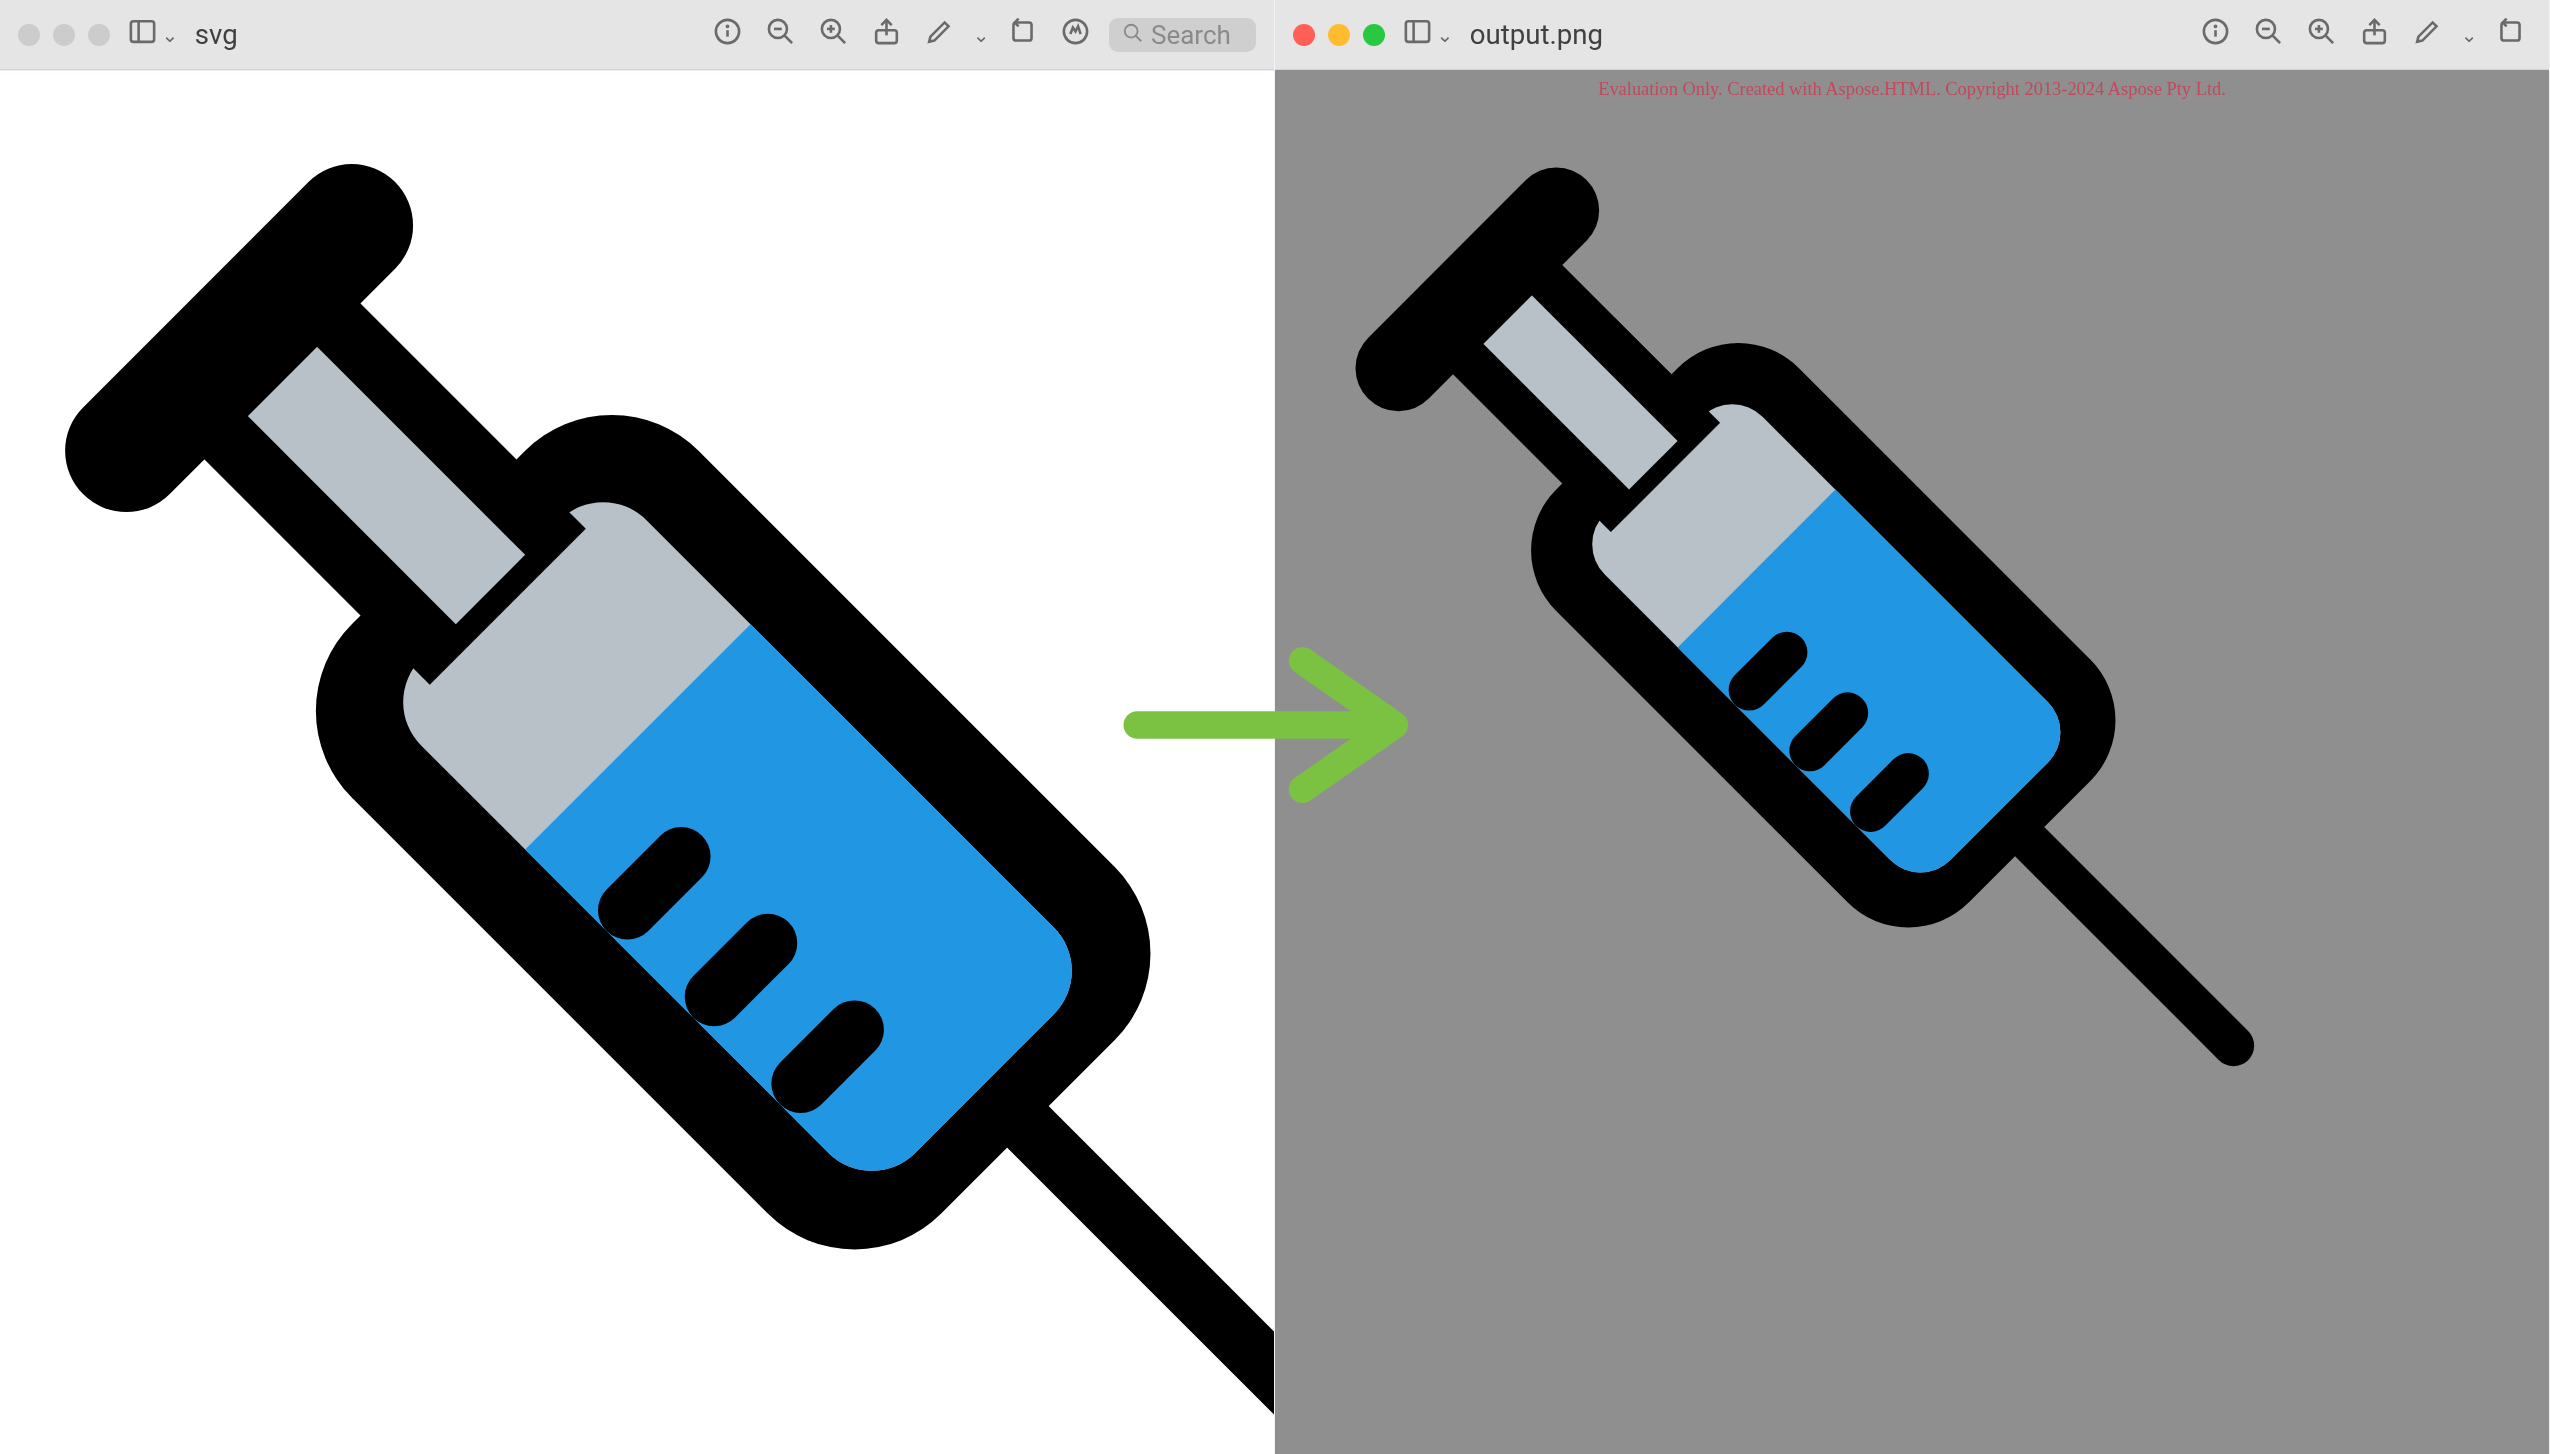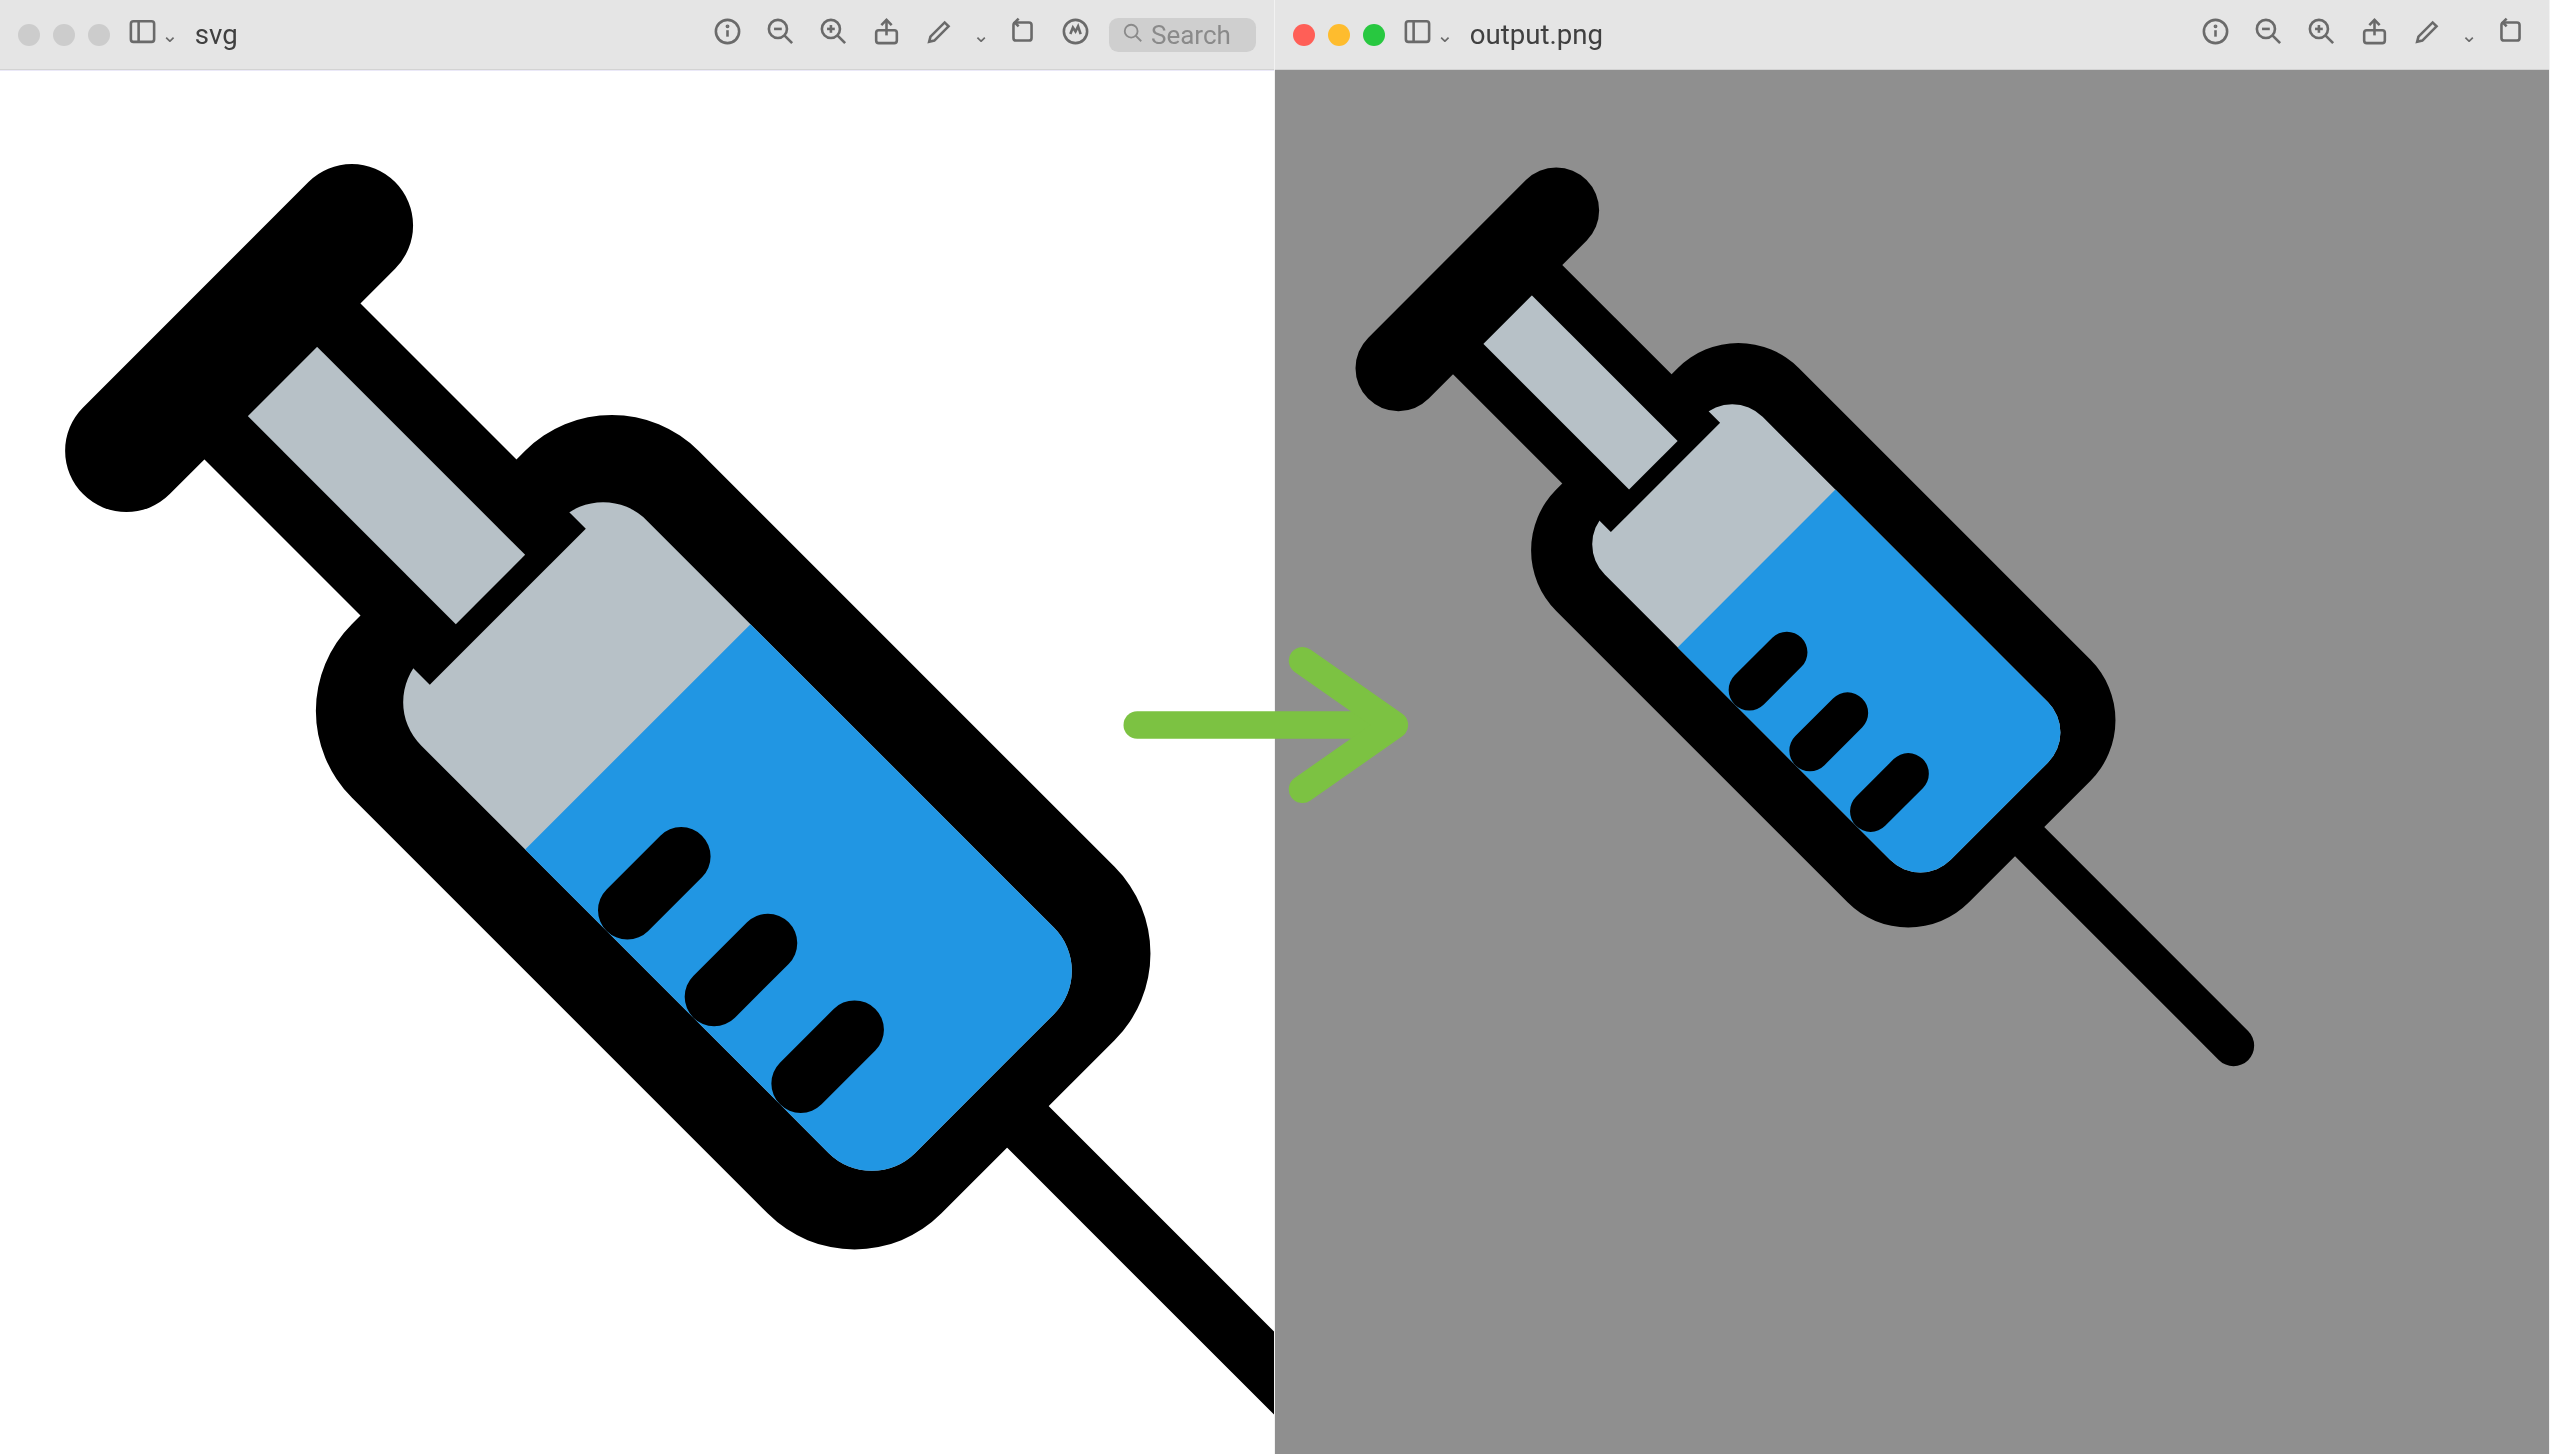--- a/index.html
+++ b/index.html
@@ -213,20 +213,21 @@
       </div>
       <span style="font-size:20px;color:#6a6a6a;">⌄</span>
       <div class="tb-btn">
         <span><svg viewBox="0 0 24 24">
               <rect x="5" y="5" width="14" height="14" rx="2"></rect>
               <path d="M9 2l-3 3 3 3" fill="none"></path>
             </svg></span>
       </div>
     </div>
     <div class="content right-bg">
+      <div class="watermark">Evaluation Only. Created with Aspose.HTML. Copyright 2013-2024 Aspose Pty Ltd.</div>
       <div class="syringe-wrap right-syringe">
         <svg viewBox="0 0 600 600" width="100%">
           <g transform="rotate(-45 300 300)">
             <rect x="288" y="470" width="24" height="200" rx="12" fill="#000"></rect>
             <rect x="200" y="150" width="200" height="340" rx="50" fill="#000"></rect>
             <rect x="235" y="180" width="130" height="285" rx="25" fill="#b7c1c7"></rect>
             <path d="M235 265 h130 v175 a25 25 0 0 1 -25 25 h-80 a25 25 0 0 1 -25 -25 z" fill="#2196e3"></path>
             <rect x="235" y="300" width="55" height="24" rx="12" fill="#000"></rect>
             <rect x="235" y="350" width="55" height="24" rx="12" fill="#000"></rect>
             <rect x="235" y="400" width="55" height="24" rx="12" fill="#000"></rect>

